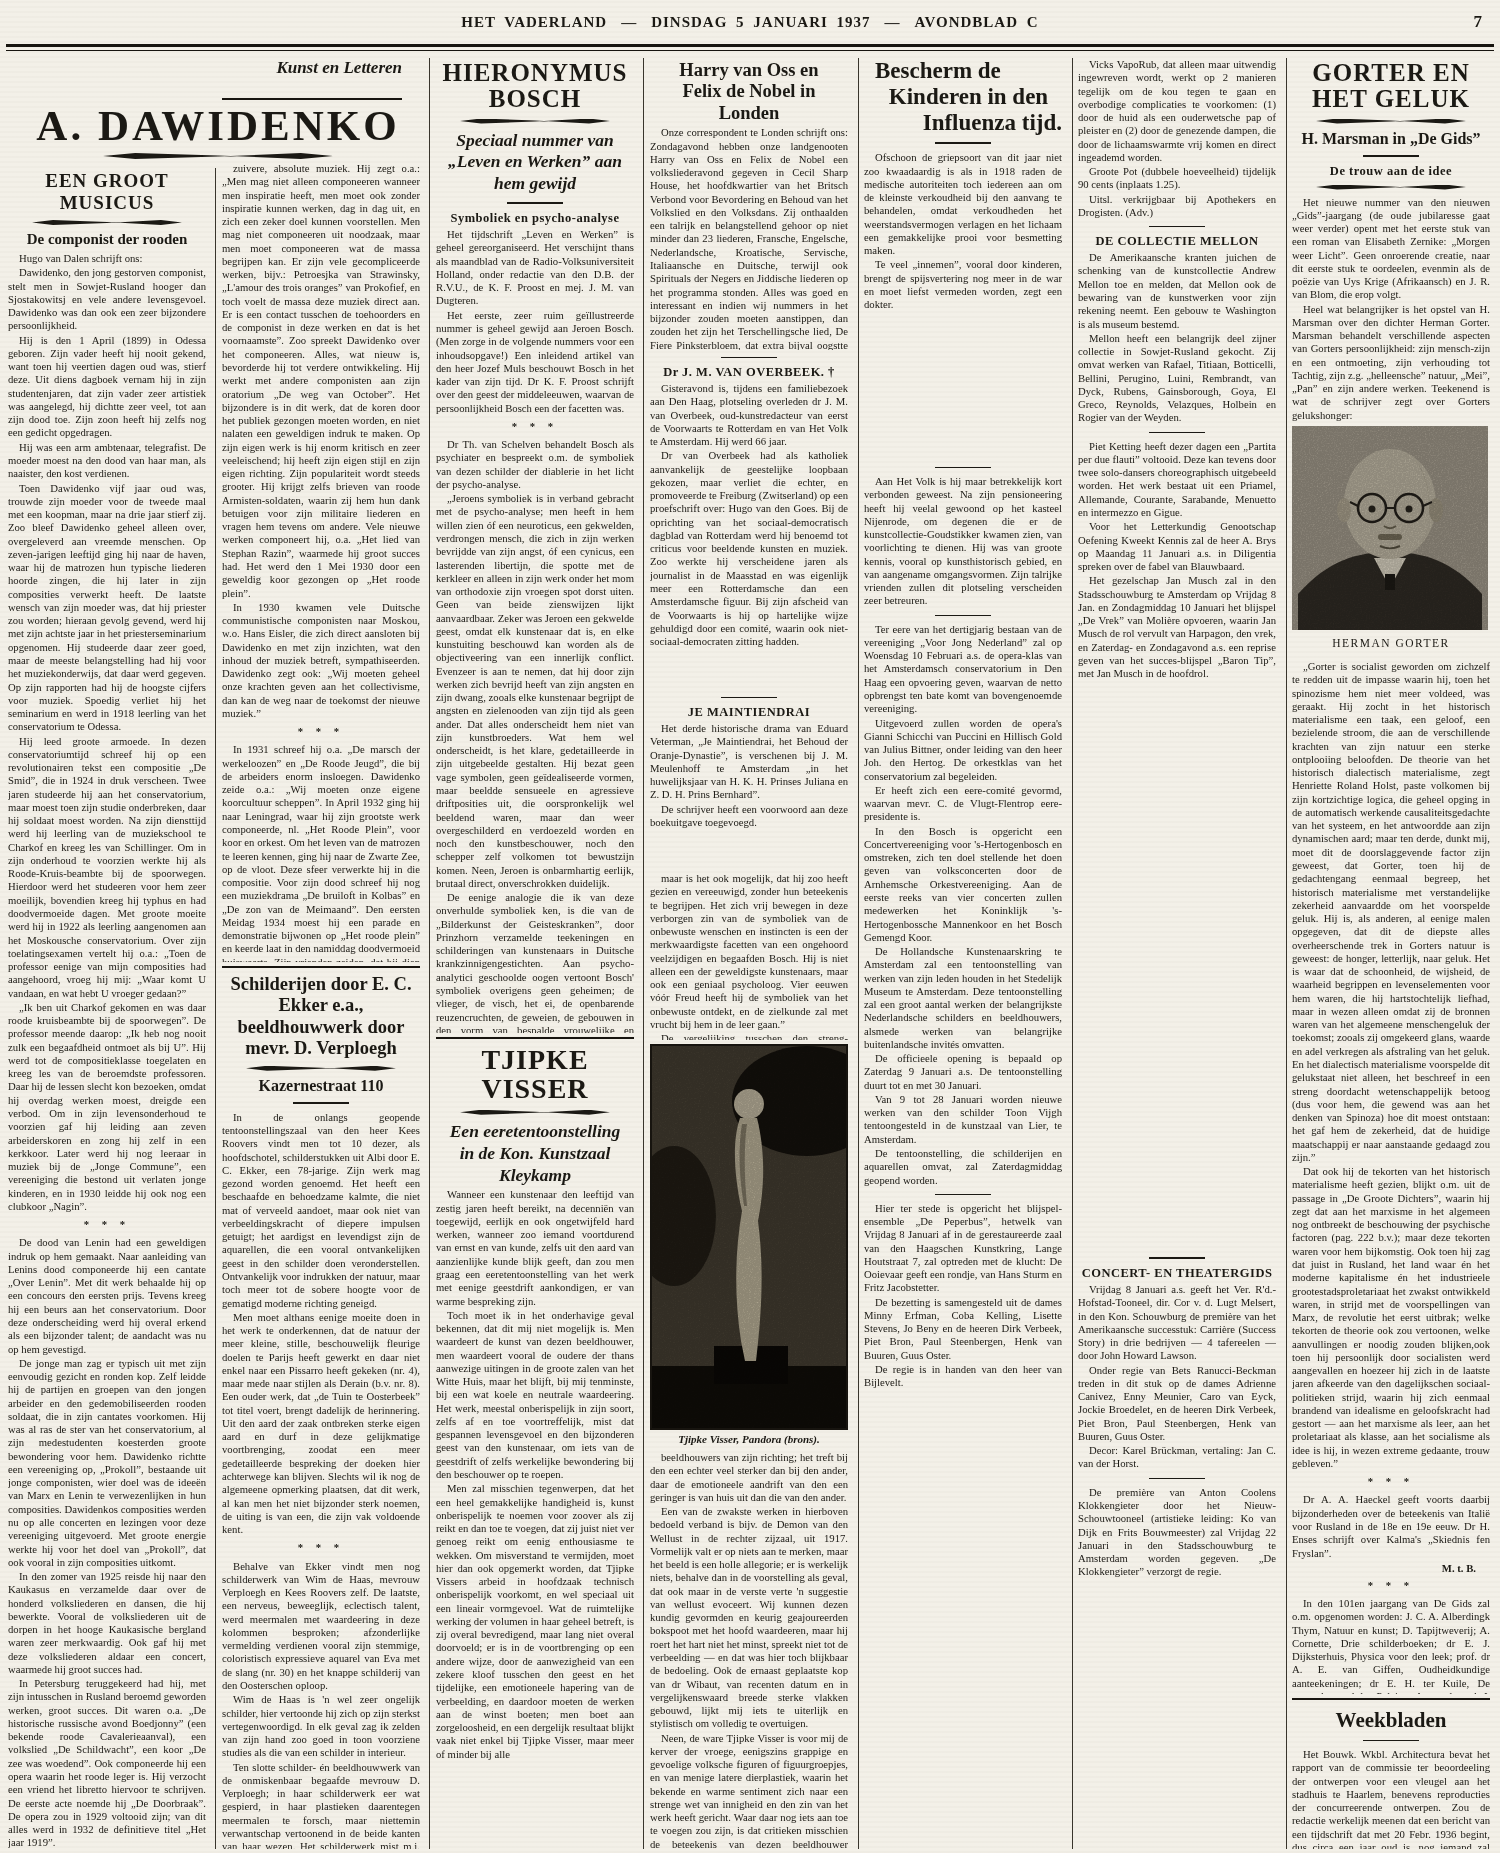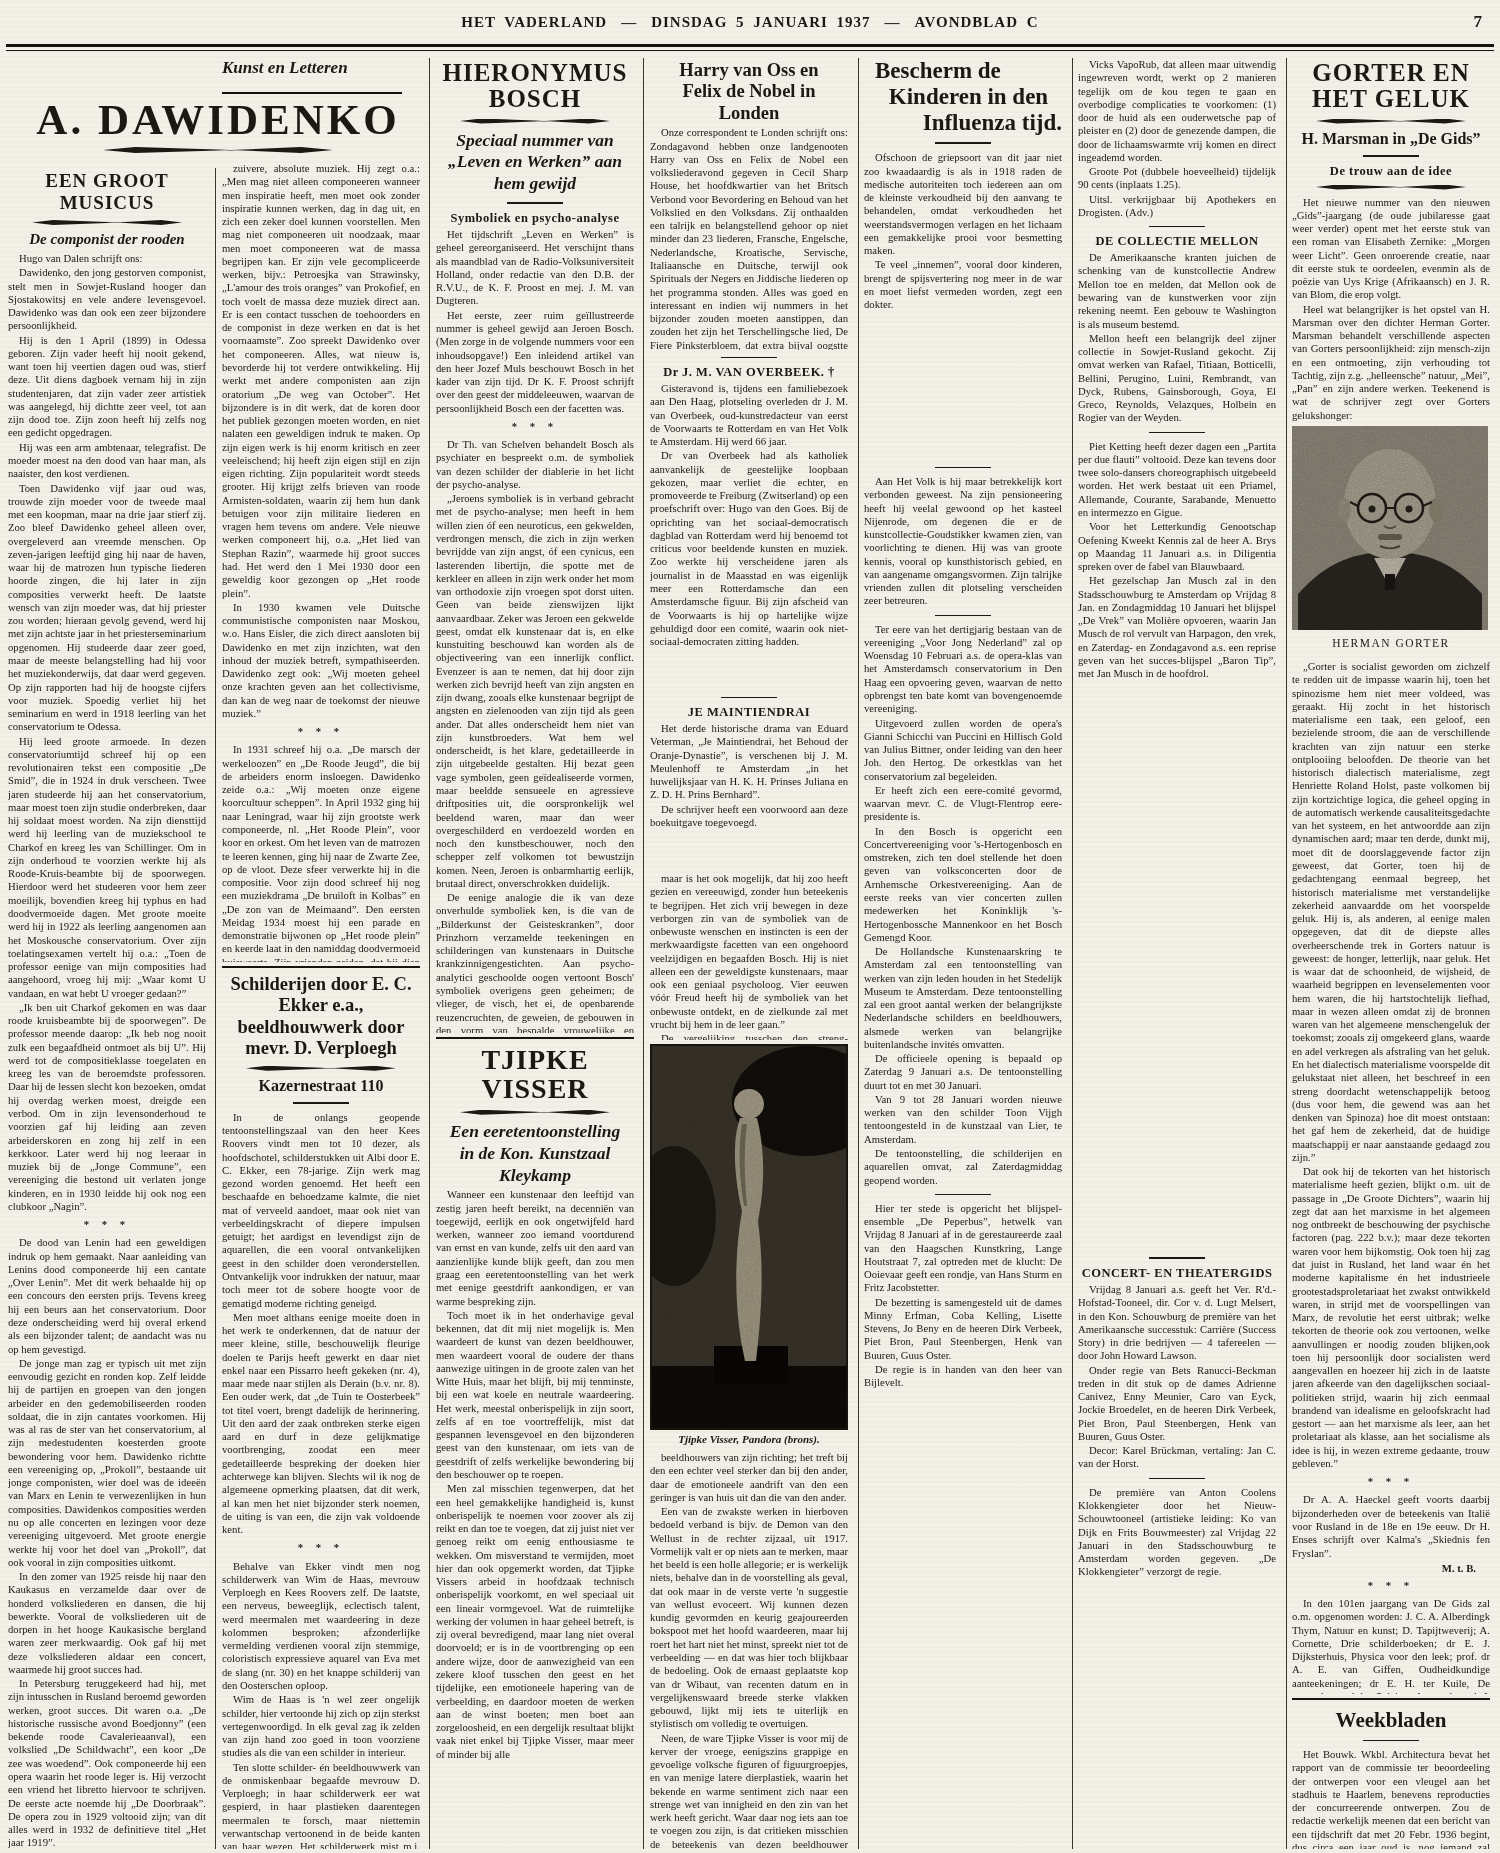--- a/index.html
+++ b/index.html
@@ -23,26 +23,26 @@
   .bt p.stars{text-align:center;text-indent:0;font-weight:bold;letter-spacing:5px;margin:5px 0;}
   .sig{font-size:10.7px;font-weight:bold;text-align:right;padding-right:14px;margin:2px 0 4px 0;}
   
   .rl{width:56px;height:1px;background:#1b1914;margin:7px auto;}
   .rl2{width:56px;height:2px;background:#1b1914;margin:7px auto;}
   .taper{width:150px;height:5px;background:#1b1914;margin:6px auto;
          clip-path:polygon(0 50%,14% 0,50% 40%,86% 100%,100% 50%,86% 0,50% 60%,14% 100%);}
   .taper.big{width:230px;height:6px;}
   .blocksep{border-top:2px solid #17140f;margin-top:4px;padding-top:4px;}
   
-  .kunst{width:180px;margin:0 26px 0 auto;text-align:left;font-style:italic;font-weight:bold;
-         font-size:17px;border-bottom:2.5px solid #17140f;padding-bottom:14px;}
+  .kunst{width:180px;margin:0 26px 0 auto;text-align:right;font-style:italic;font-weight:bold;
+         font-size:17px;border-bottom:2.5px solid #17140f;padding-bottom:20px;}
   .daw-wrap{position:absolute;left:8px;top:58px;width:420px;height:108px;overflow:hidden;}
   .daw-head{text-align:center;font-size:43px;font-weight:bold;letter-spacing:3px;margin-top:4px;line-height:1;}
   .h-musicus{text-align:center;font-weight:bold;font-size:19px;letter-spacing:1px;margin:2px 0 0 0;}
-  .h-lede{text-align:center;font-weight:bold;font-size:15px;margin:3px 0 4px 0;font-style:italic;}
+  .h-lede{text-align:center;font-weight:bold;font-size:15px;margin:3px 0 4px 0;}
   .h-major{text-align:center;font-weight:bold;font-size:25px;letter-spacing:1px;line-height:1.05;margin:2px 0 0 0;}
   .h-visser{font-size:28px;}
   .h-ital{text-align:center;font-weight:bold;font-style:italic;font-size:17.5px;line-height:1.25;margin:2px 8px;}
   .h-kicker{text-align:center;font-weight:bold;font-size:12.5px;letter-spacing:.5px;margin:2px 0;}
   .h-news{text-align:center;font-weight:bold;font-size:18.5px;line-height:1.16;margin:2px 8px;}
   .h-small{text-align:center;font-weight:bold;font-size:12.5px;letter-spacing:.5px;margin:3px 0 2px 0;}
   .h-sub2{text-align:center;font-weight:bold;font-size:16px;margin:1px 0;}
   .h-week{text-align:center;font-weight:bold;font-size:21px;margin:4px 0 2px 0;}
   
   .ad-head p{font-size:23px;font-weight:bold;line-height:1.12;margin:0;}

